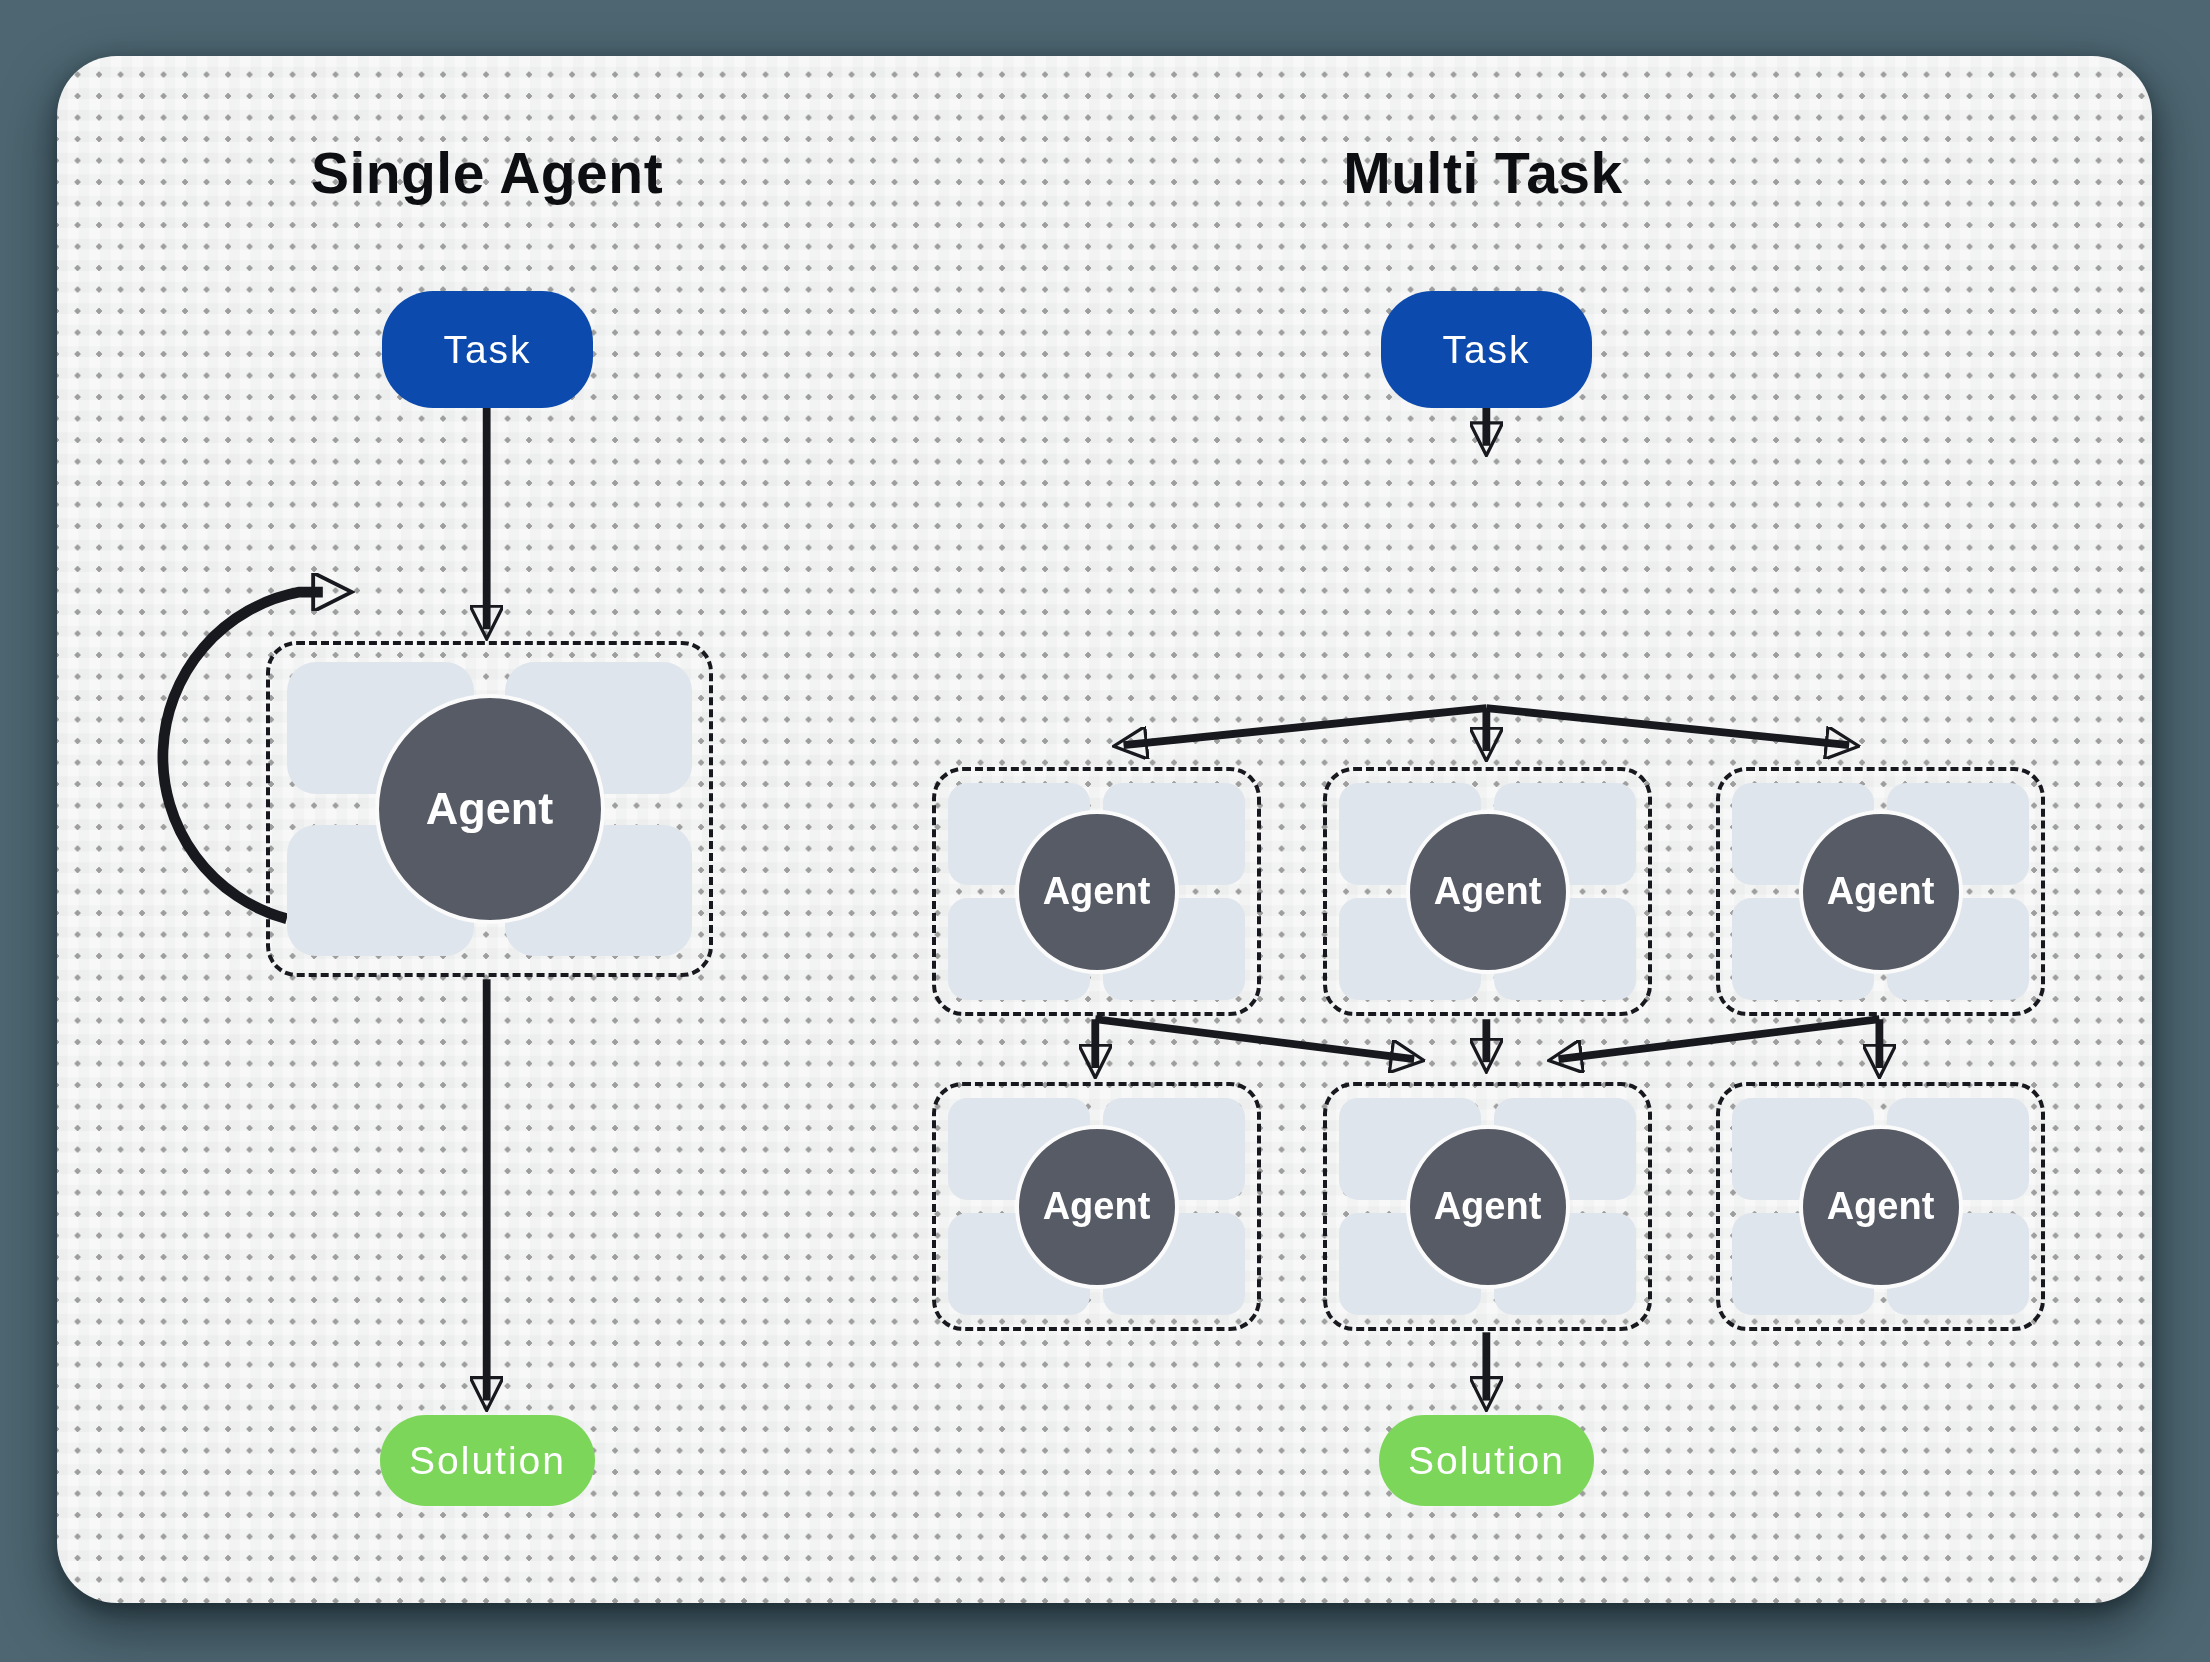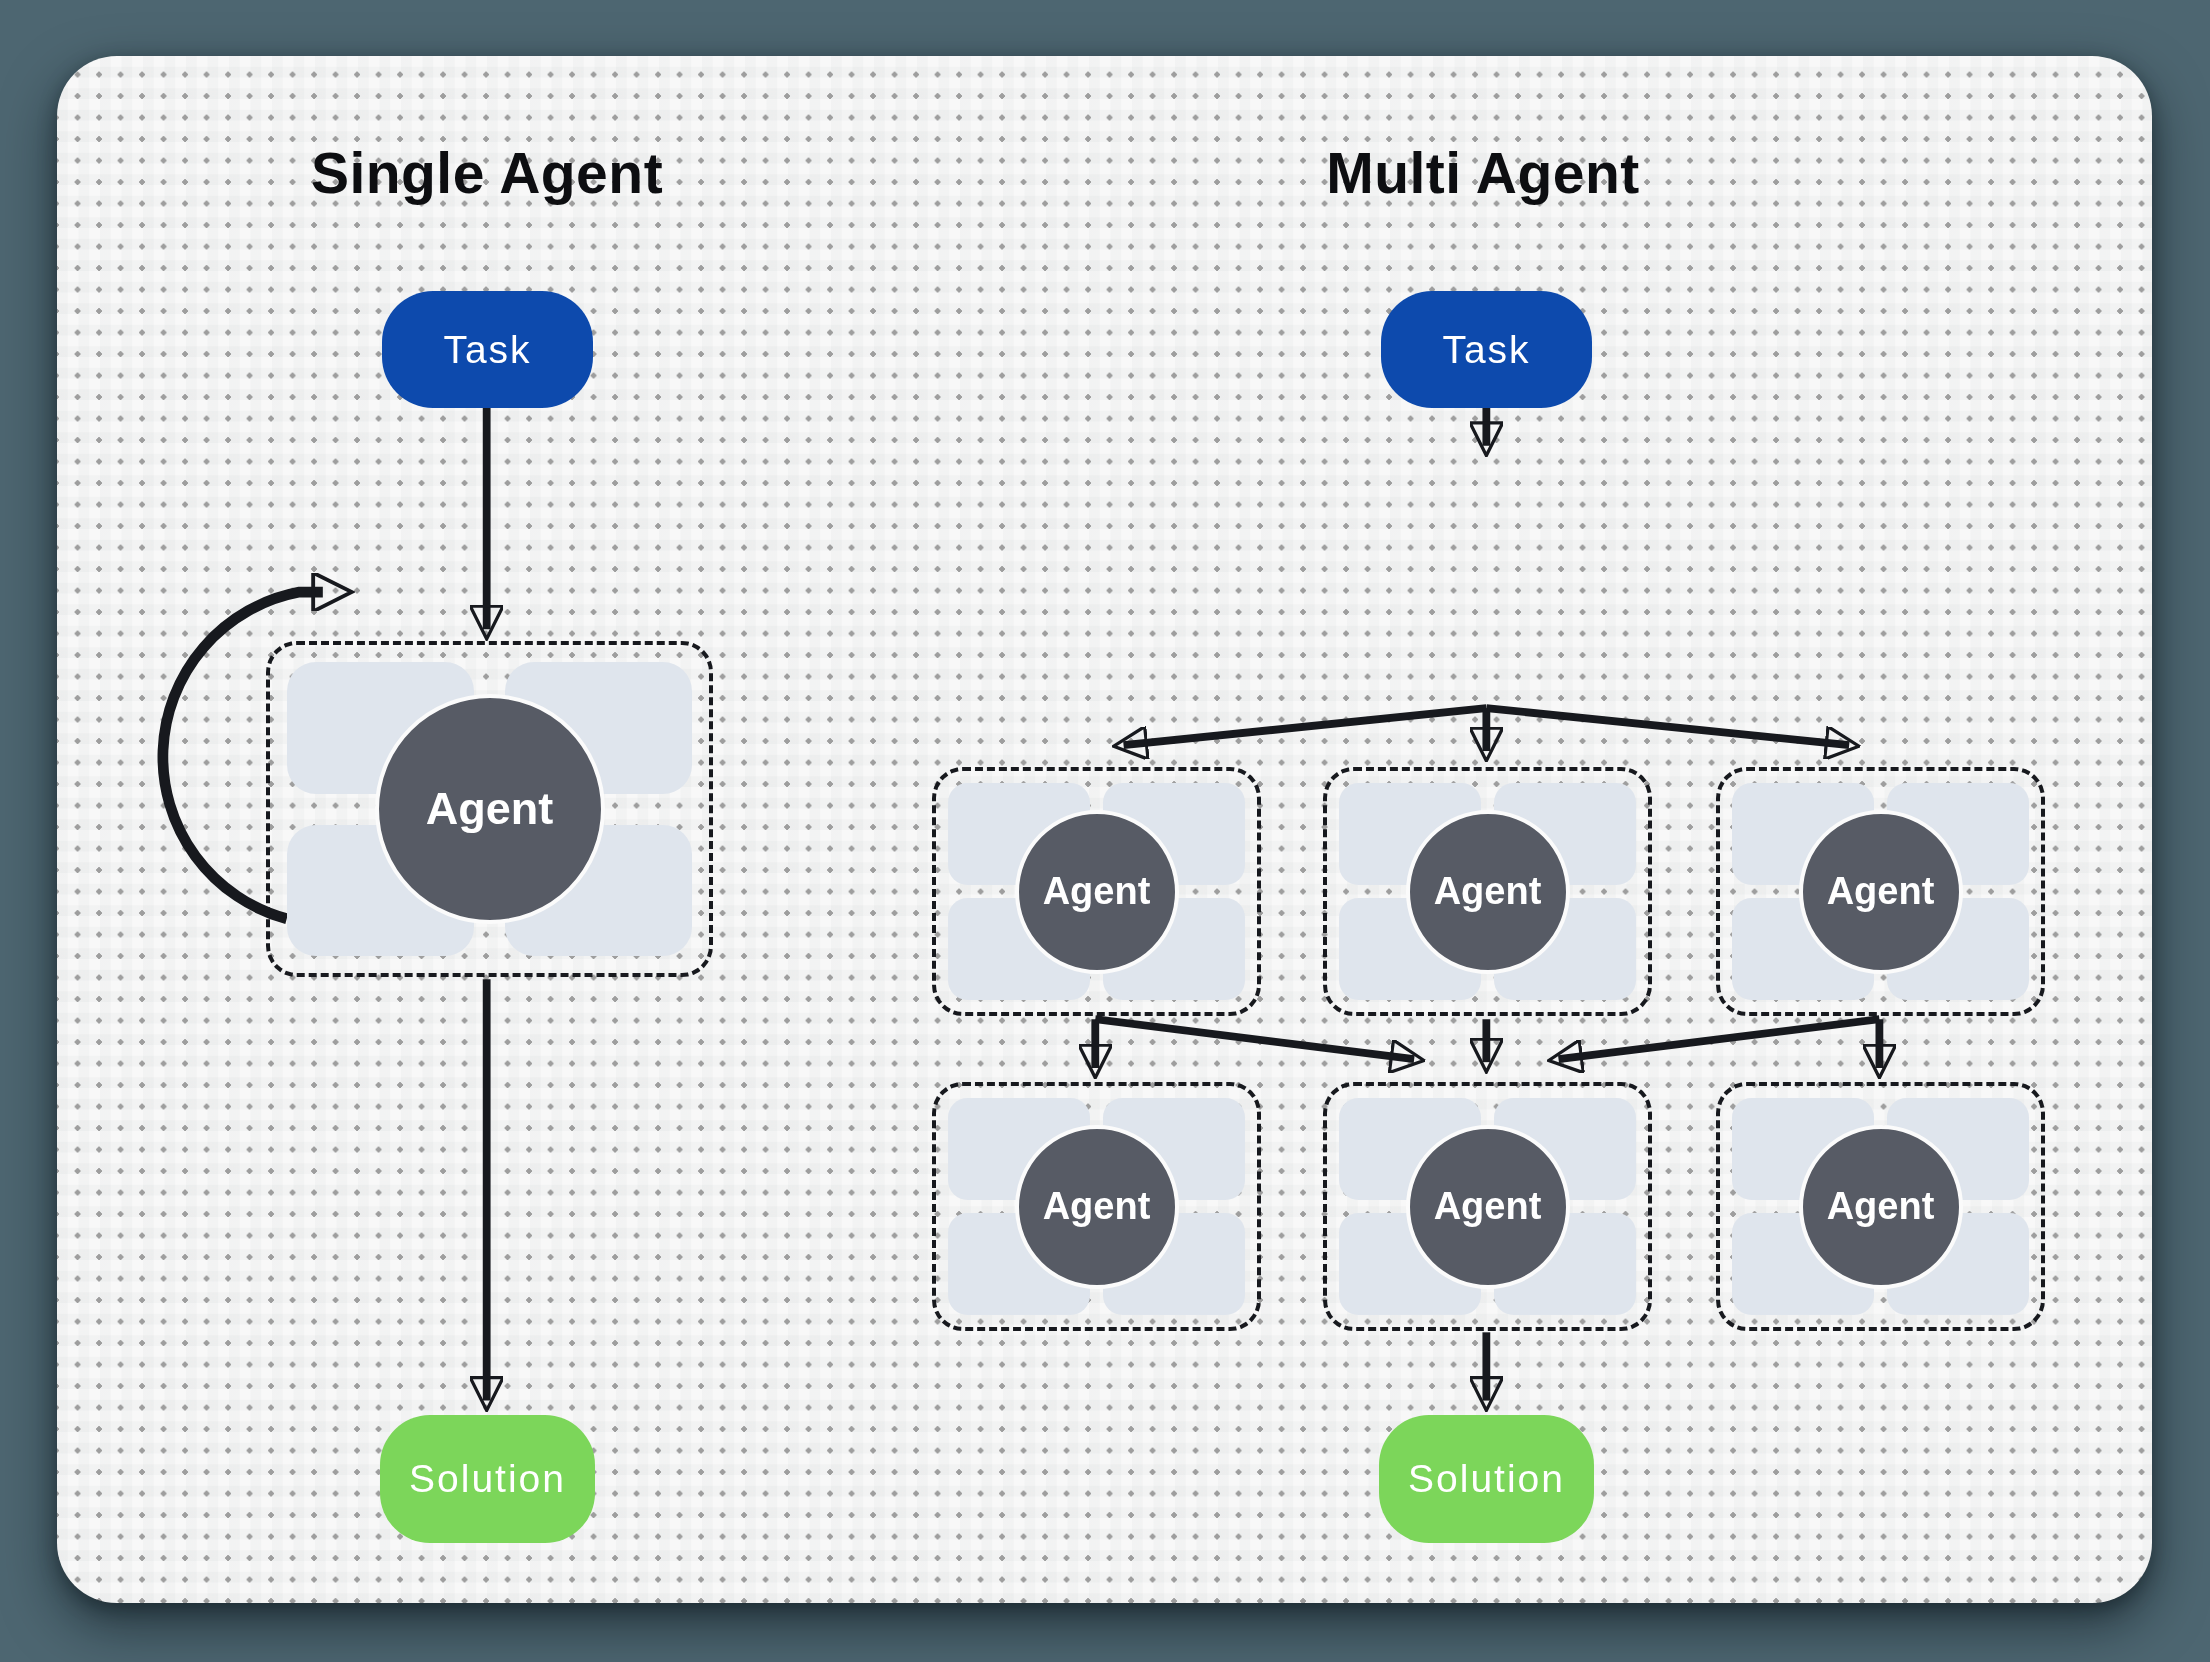--- a/index.html
+++ b/index.html
@@ -28,21 +28,21 @@
     position:absolute; transform:translateX(-50%);
     font-size:57px; font-weight:700; color:#0D0E11; letter-spacing:0.5px;
     white-space:nowrap;
   }
   .pill{
     position:absolute; display:flex; align-items:center; justify-content:center;
     color:#FFFFFF; font-size:39px; font-weight:400; letter-spacing:2px;
     white-space:nowrap;
   }
   .pill.task{ width:211px; height:117px; border-radius:51px;justify-content:center; }
-  .pill.solution{ width:215px; height:128px; border-radius:50px; }
+  .pill.solution{ width:215px; height:91px; border-radius:50px; }
   .abox{
     position:absolute; box-sizing:border-box;
     border:4.9px dashed #17191E; border-radius:31px;
   }
   .chips{
     position:absolute; display:grid;
     grid-template-columns:1fr 1fr; grid-template-rows:1fr 1fr;
   }
   .abox.big .chips{ inset:16.6px; gap:31px; }
   .abox.small .chips{ inset:11.7px; gap:13.7px; }
@@ -88,21 +88,21 @@
     <path class="thin" d="M1524 726 L1896 764" marker-end="url(#head)"></path>
     <path class="thin" d="M1123 1045 L1123 1095" marker-end="url(#head)"></path>
     <path class="thin" d="M1123 1045 L1450 1086" marker-end="url(#head)"></path>
     <path class="thin" d="M1524 1045 L1524 1089" marker-end="url(#head)"></path>
     <path class="thin" d="M1927 1045 L1927 1095" marker-end="url(#head)"></path>
     <path class="thin" d="M1927 1045 L1598 1086" marker-end="url(#head)"></path>
     <path class="thin" d="M1524 1366 L1524 1436" marker-end="url(#head)"></path>
   </svg>
 
   <div class="title" style="left:430px; top:84px;">Single Agent</div>
-  <div class="title" style="left:1426px; top:84px;">Multi Agent</div>
+  <div class="title" style="left:1426px; top:84px;">Multi Task</div>
 
   <div class="pill task" style="left:325px; top:235px; background:#0D4AAD;">
     <span>Task</span>
   </div>
 
   <div class="abox big" style="left:209px; top:585px; width:447px; height:336px;">
     <div class="chips">
       <div class="chip"></div>
       <div class="chip"></div>
       <div class="chip"></div>

